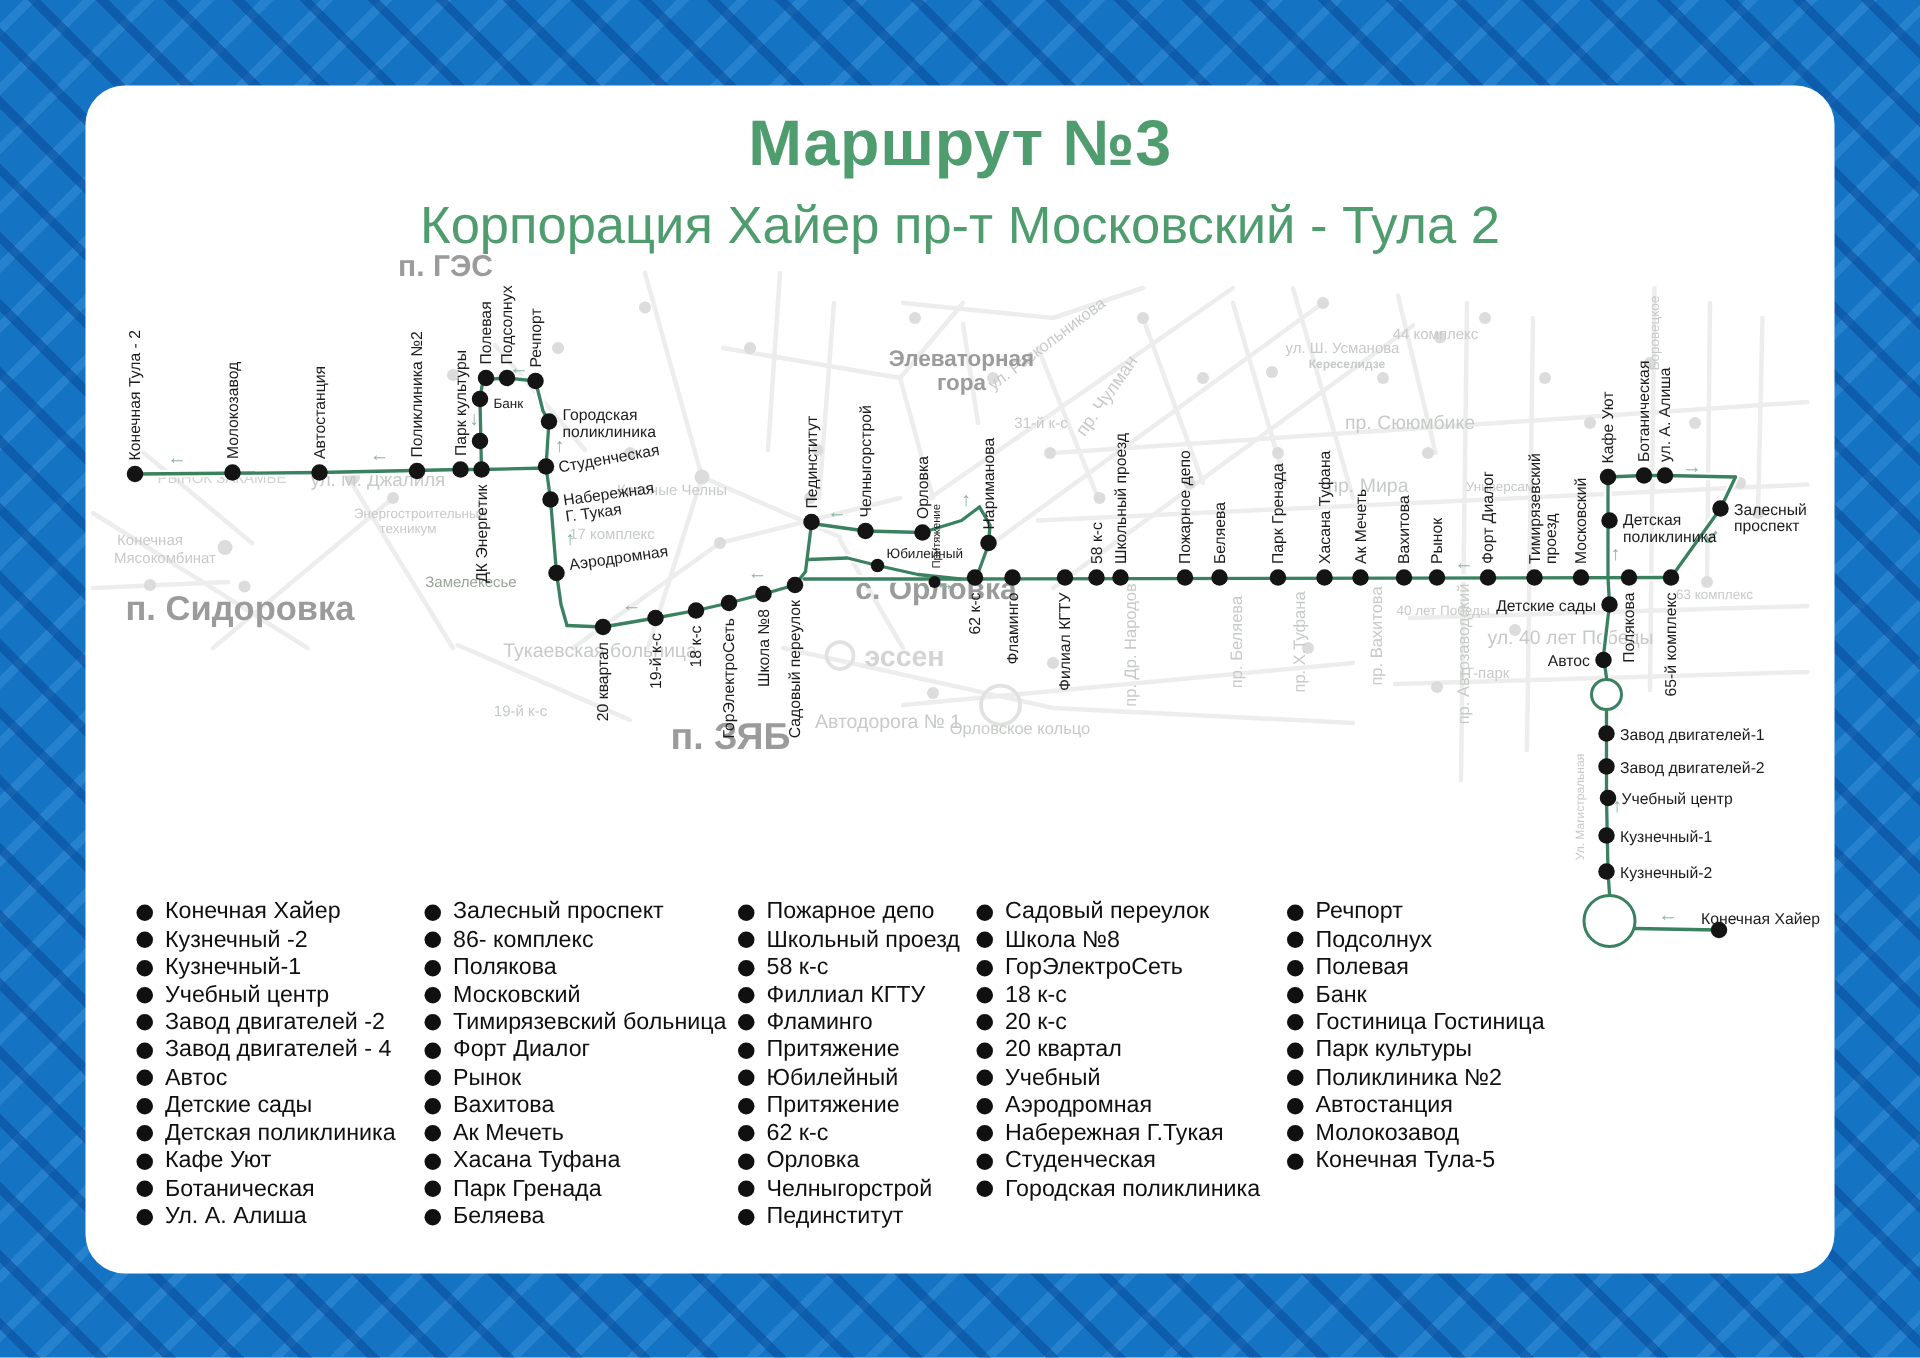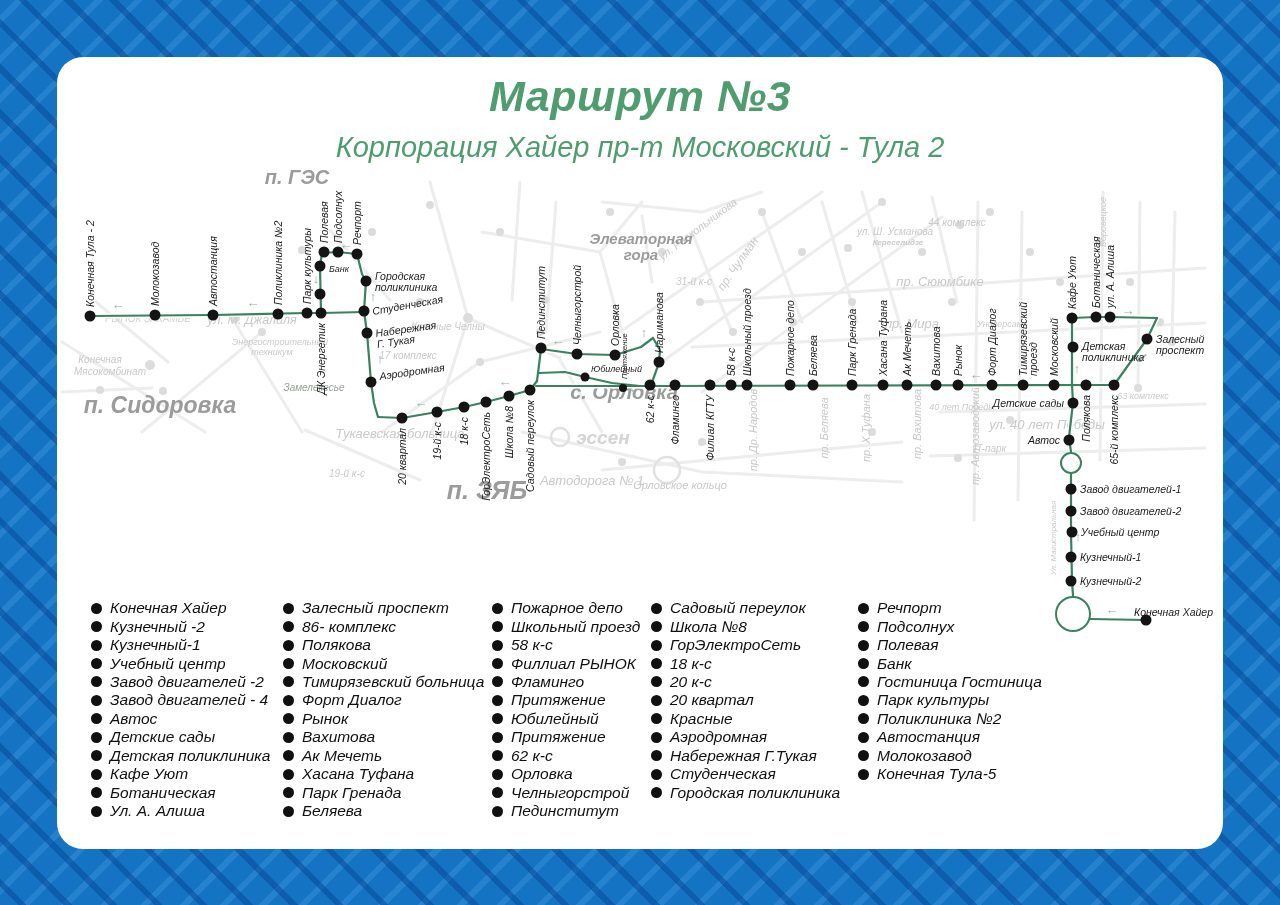--- a/index.html
+++ b/index.html
@@ -3,33 +3,32 @@
 <meta charset="utf-8">
 <style>
   html,body{margin:0;padding:0}
   .stage{
     position:relative;width:1280px;height:905px;overflow:hidden;
     font-family:"Liberation Sans",sans-serif;
     background-color:#1573c4;
     background-image:
       repeating-linear-gradient(45deg, rgba(8,74,152,0) 0 13px, rgba(8,74,152,.55) 13px 19px, rgba(8,74,152,0) 19px 32px),
       repeating-linear-gradient(135deg, rgba(64,154,224,0) 0 11px, rgba(64,154,224,.38) 11px 17px, rgba(64,154,224,0) 17px 28px);
-    font-style: italic;
   }
   .card{
     position:absolute;left:57px;top:57px;width:1166px;height:792px;
     background:#fff;border-radius:26px;
   }
   .title{
     position:absolute;top:72px;left:0;width:1280px;text-align:center;
     font-size:43px;font-weight:bold;color:var(--green,#4f9d6f);letter-spacing:.5px;
   }
   .subtitle{
     position:absolute;top:131px;left:0;width:1280px;text-align:center;
-    font-size:29px;font-weight:normal;color:var(--green,#4f9d6f);
+    font-size:35px;font-weight:normal;color:var(--green,#4f9d6f);
   }
   #map-svg{position:absolute;left:0;top:0;pointer-events:none}
   #legend{position:absolute;left:0;top:0;width:1280px;height:905px}
   .legend-col{position:absolute}
   .legend-item{display:flex;align-items:center;height:18.45px;font-size:15.5px;color:#101010;white-space:nowrap}
   .bullet{width:11px;height:11px;border-radius:50%;background:#101010;margin-right:8px;flex:none}
   svg text{font-family:"Liberation Sans",sans-serif}
 </style>
 </head>
 <body>
@@ -537,21 +536,21 @@
         <div class="legend-item">
           <span class="bullet"></span>
           <span>Школьный проезд</span>
         </div>
         <div class="legend-item">
           <span class="bullet"></span>
           <span>58 к-с</span>
         </div>
         <div class="legend-item">
           <span class="bullet"></span>
-          <span>Филлиал РЫНОК</span>
+          <span>Филлиал КГТУ</span>
         </div>
         <div class="legend-item">
           <span class="bullet"></span>
           <span>Фламинго</span>
         </div>
         <div class="legend-item">
           <span class="bullet"></span>
           <span>Притяжение</span>
         </div>
         <div class="legend-item">
@@ -599,21 +598,21 @@
         <div class="legend-item">
           <span class="bullet"></span>
           <span>20 к-с</span>
         </div>
         <div class="legend-item">
           <span class="bullet"></span>
           <span>20 квартал</span>
         </div>
         <div class="legend-item">
           <span class="bullet"></span>
-          <span>Красные</span>
+          <span>Учебный</span>
         </div>
         <div class="legend-item">
           <span class="bullet"></span>
           <span>Аэродромная</span>
         </div>
         <div class="legend-item">
           <span class="bullet"></span>
           <span>Набережная Г.Тукая</span>
         </div>
         <div class="legend-item">

